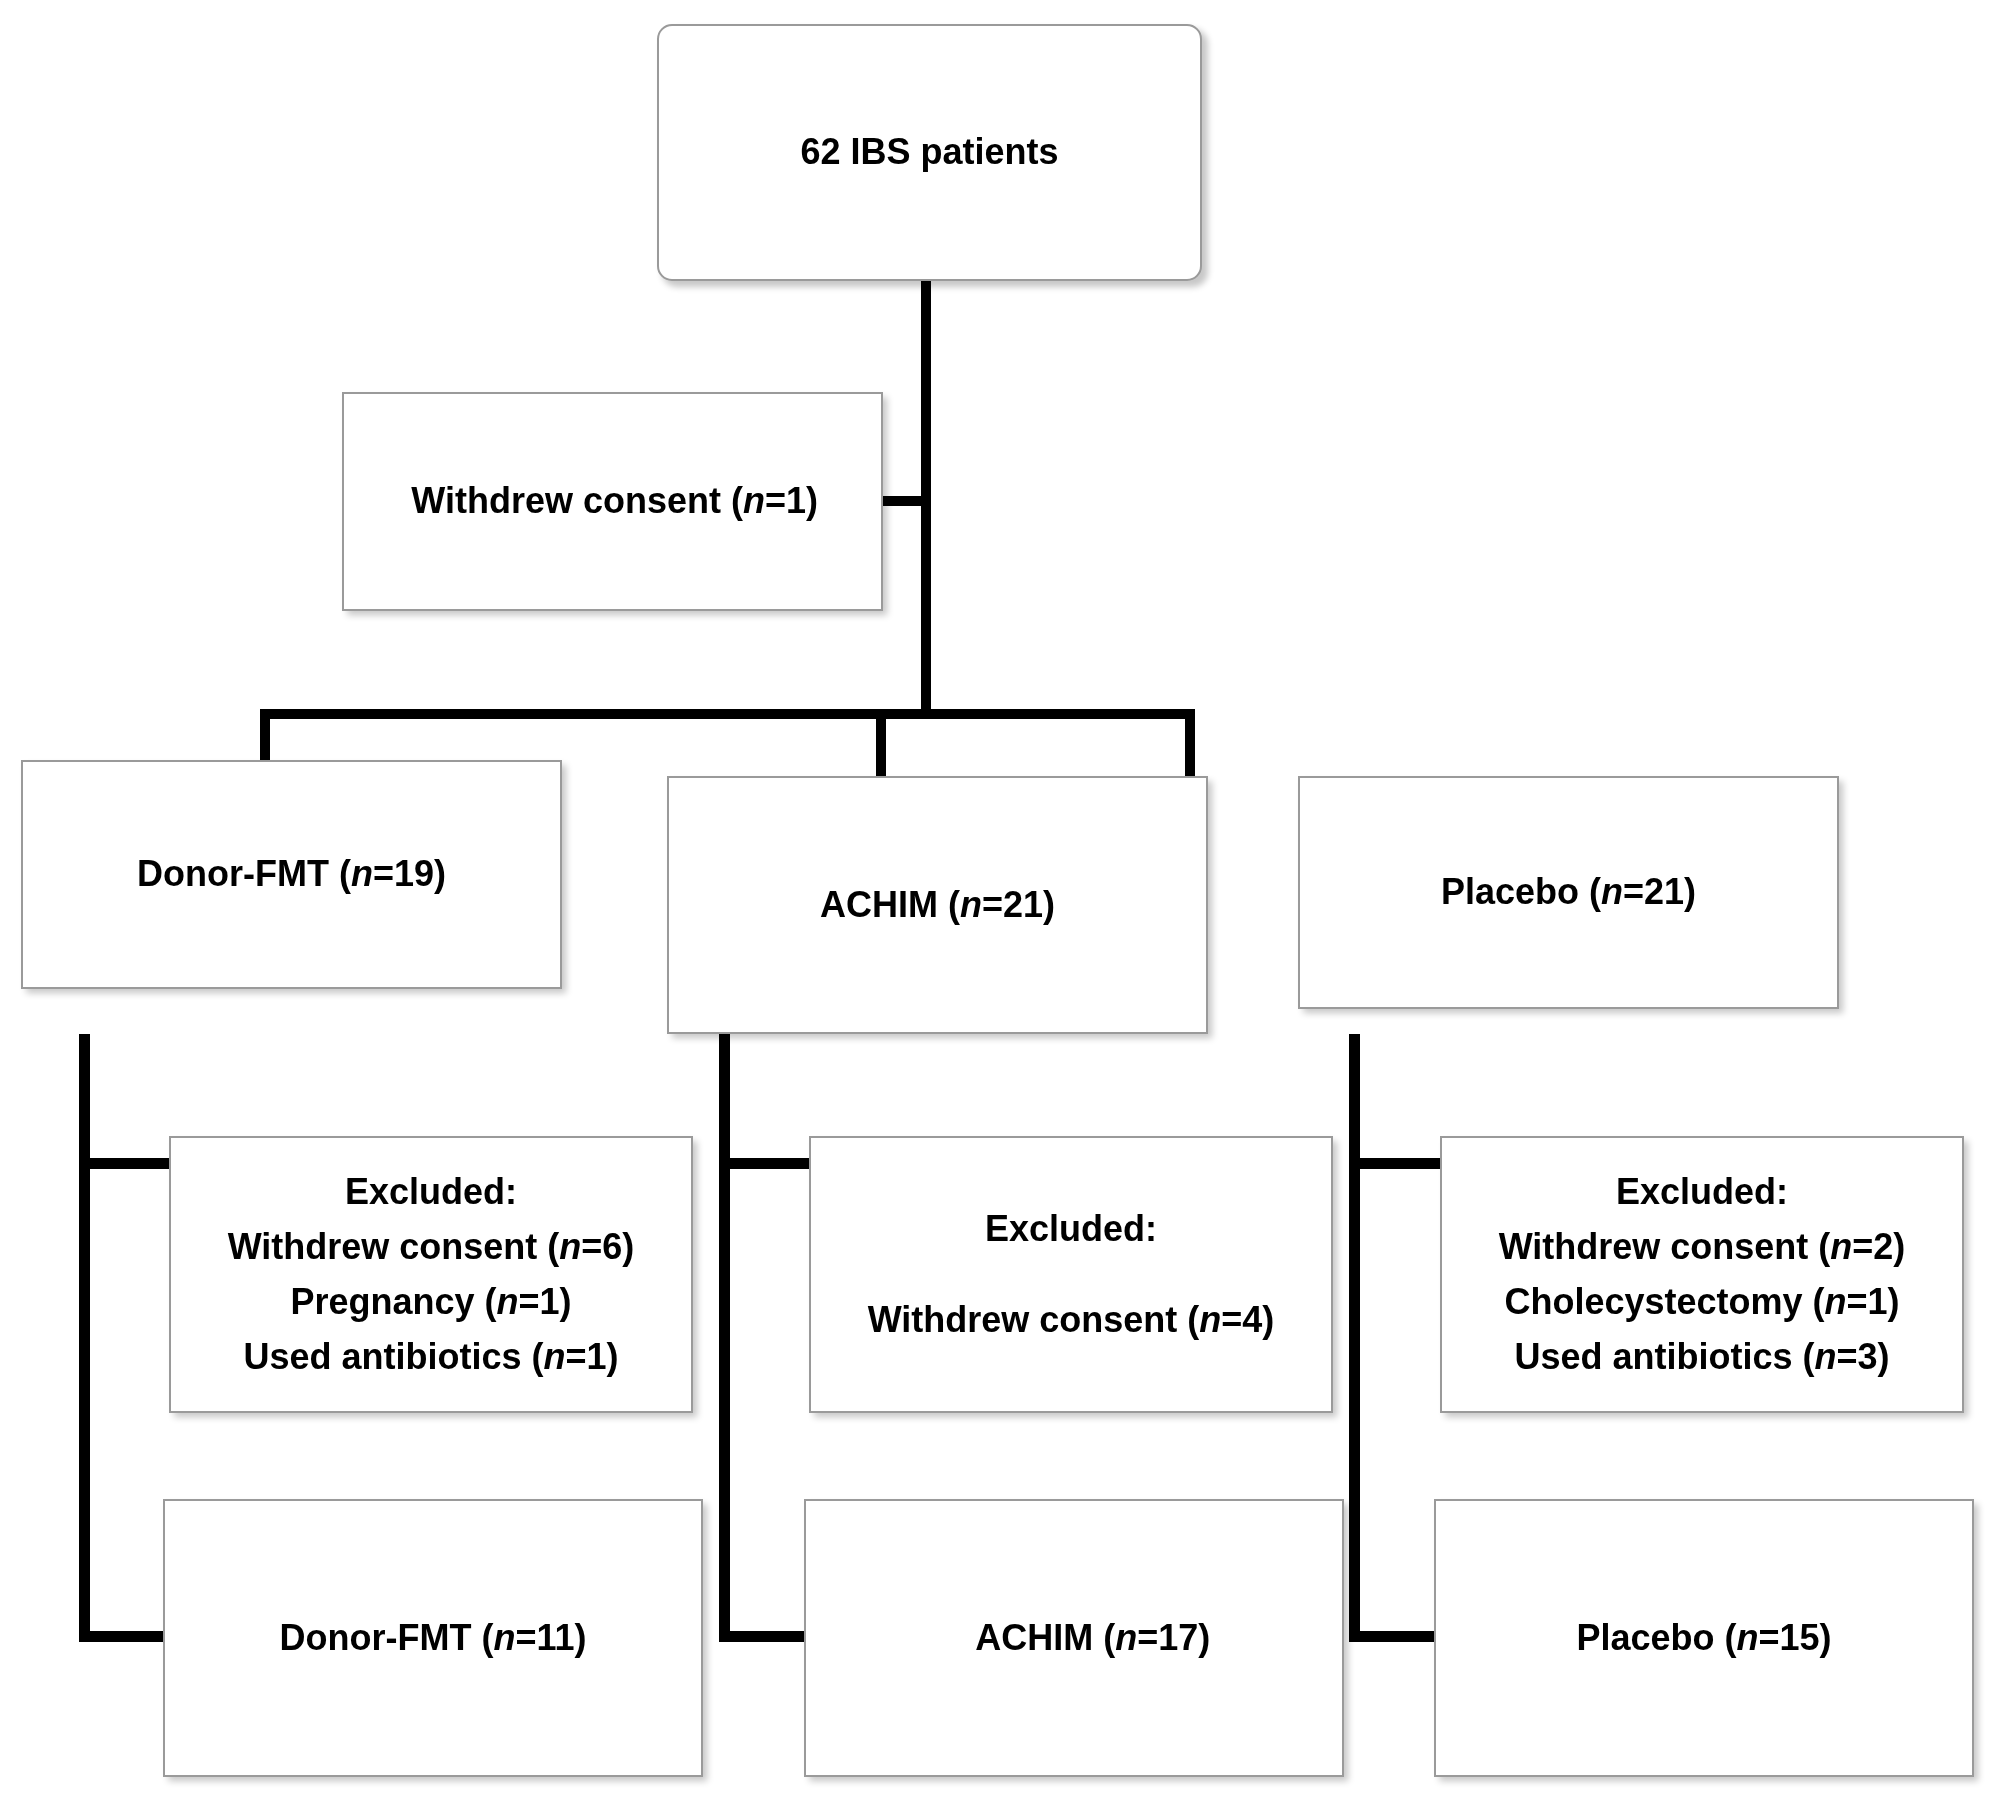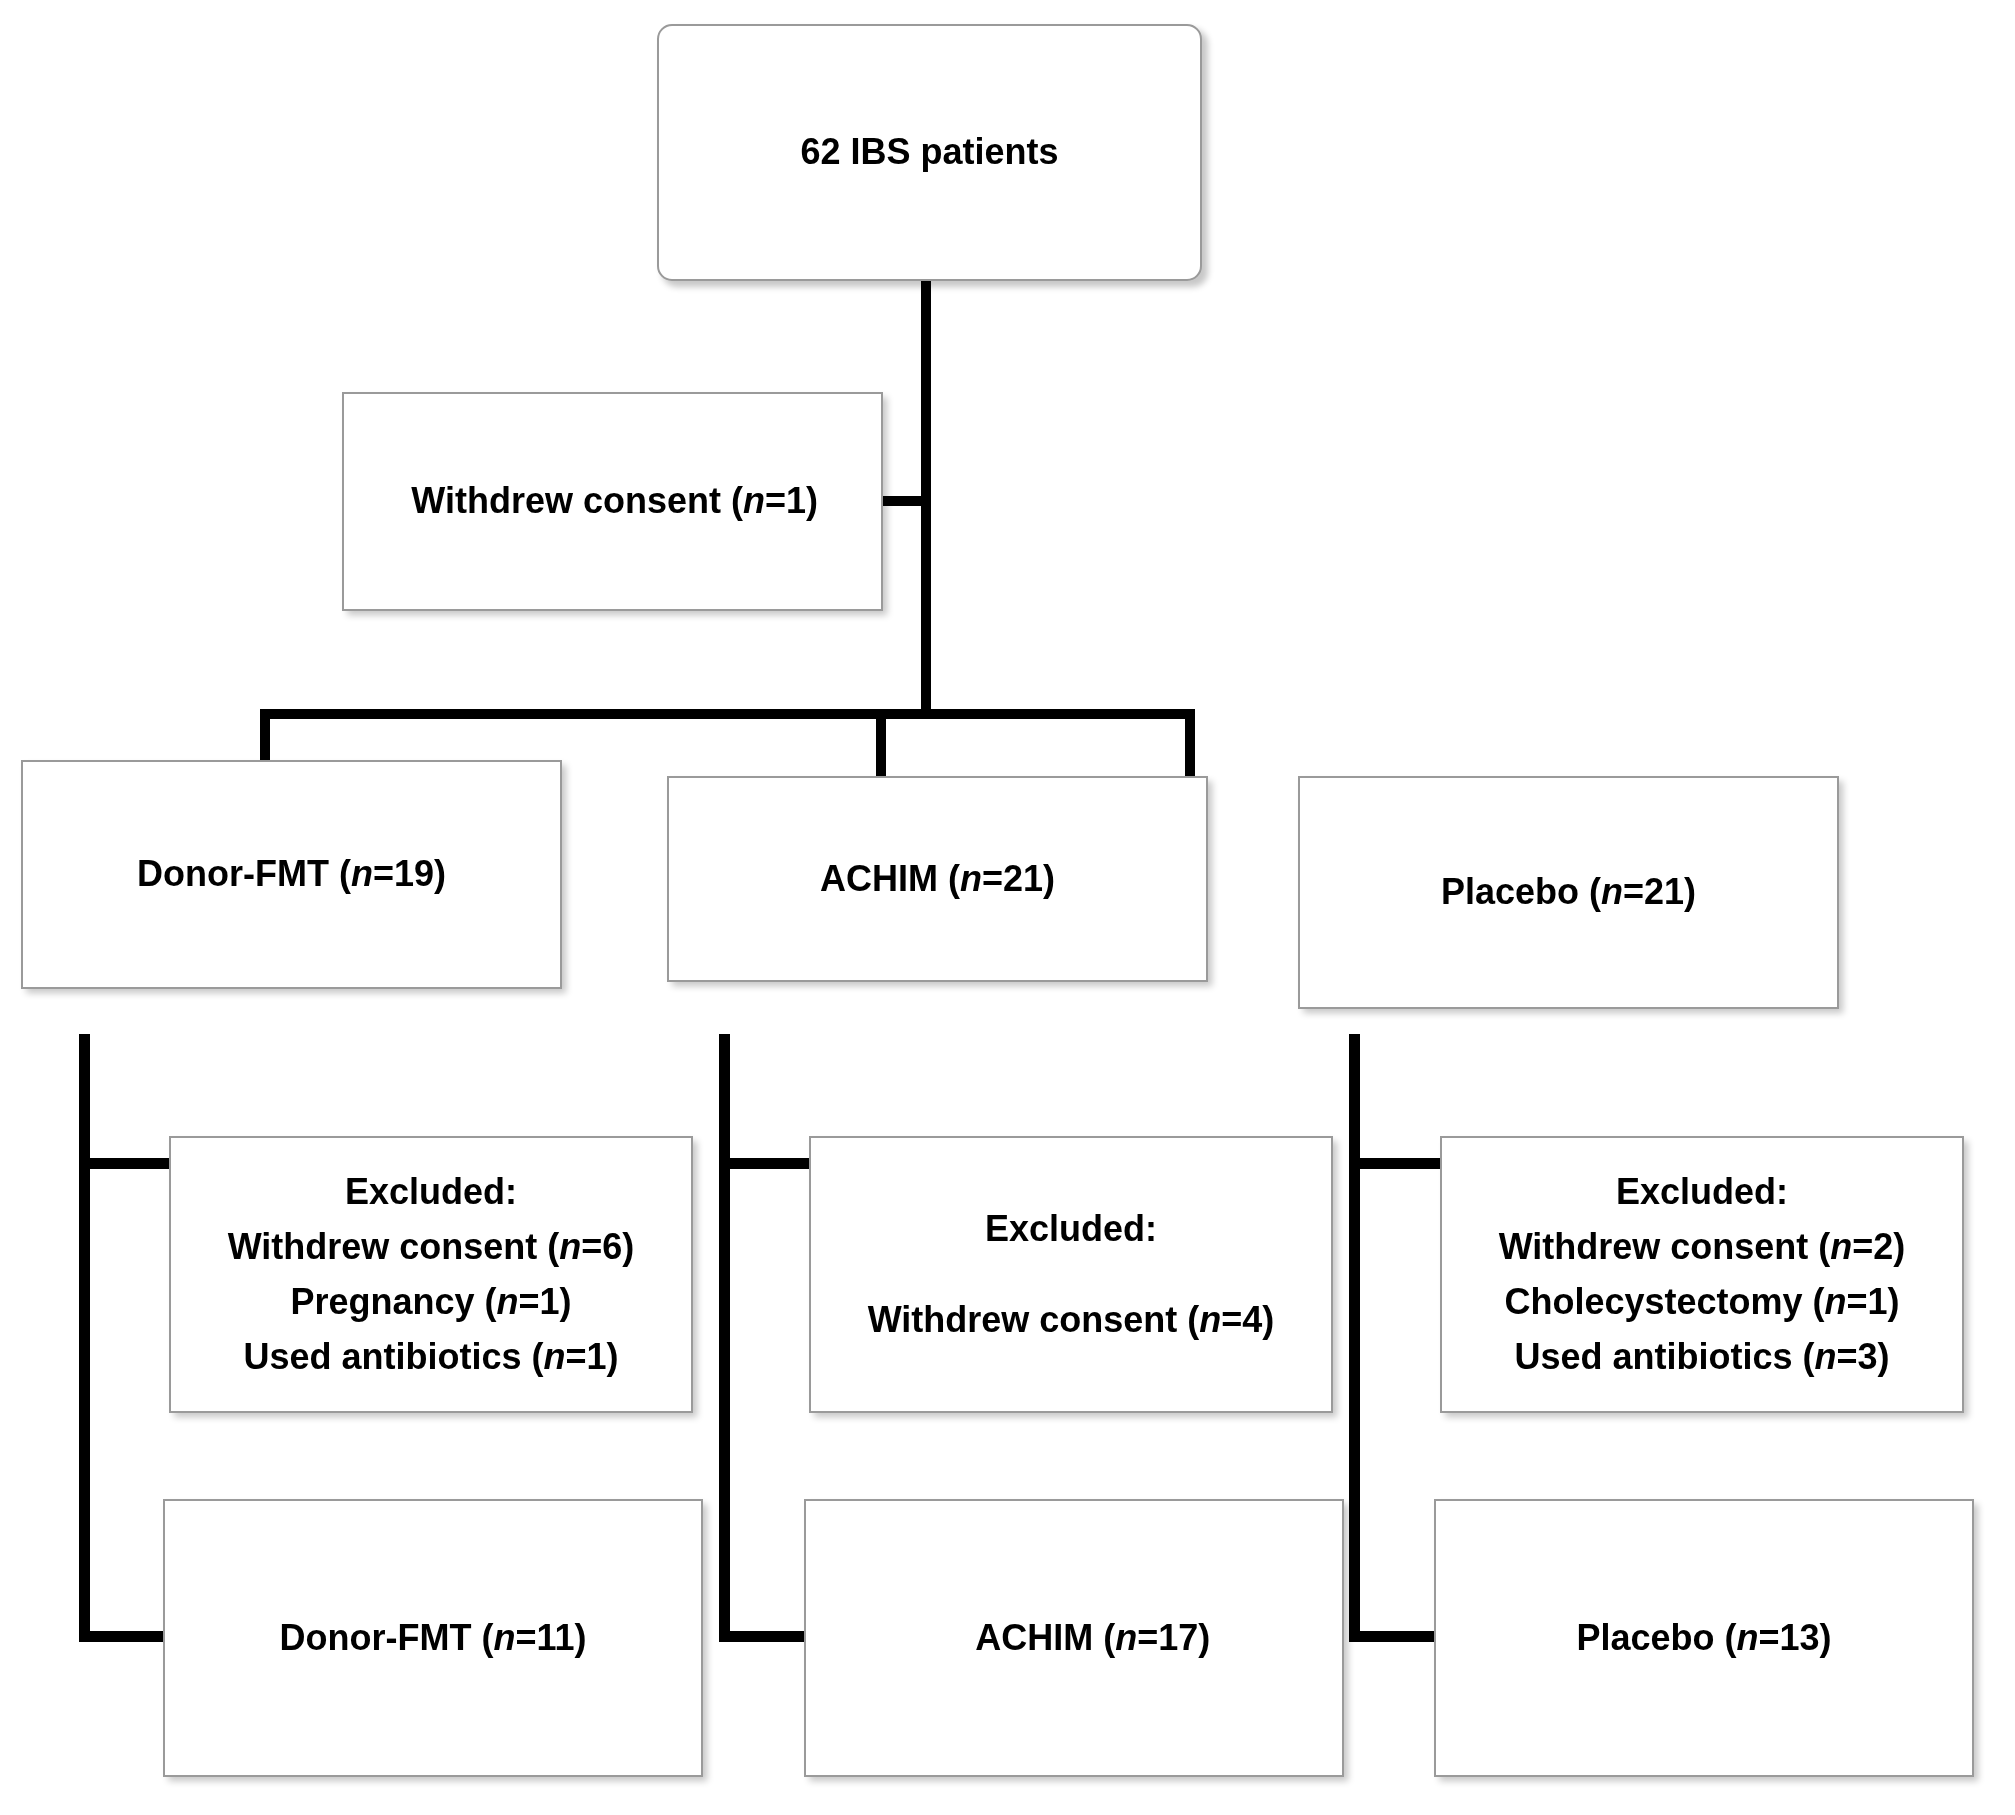--- a/index.html
+++ b/index.html
@@ -87,21 +87,21 @@
   </div>
 
   <div class="node" style="left:342px; top:392px; width:541px; height:219px;padding-left:15px;">
     <span class="line"><span>Withdrew consent (</span><em>n</em><span>=1)</span></span>
   </div>
 
   <div class="node" style="left:21px; top:760px; width:541px; height:229px;">
     <span class="line"><span>Donor-FMT (</span><em>n</em><span>=19)</span></span>
   </div>
 
-  <div class="node" style="left:667px; top:776px; width:541px; height:206px;">
+  <div class="node" style="left:667px; top:776px; width:541px; height:258px;">
     <span class="line"><span>ACHIM (</span><em>n</em><span>=21)</span></span>
   </div>
 
   <div class="node" style="left:1298px; top:776px; width:541px; height:233px;">
     <span class="line"><span>Placebo (</span><em>n</em><span>=21)</span></span>
   </div>
 
   <div class="node multiline" style="left:169px; top:1136px; width:524px; height:277px;">
     <span class="line">Excluded:</span>
     <span class="line"><span>Withdrew consent (</span><em>n</em><span>=6)</span></span>
@@ -124,17 +124,17 @@
 
   <div class="node" style="left:163px; top:1499px; width:540px; height:278px;">
     <span class="line"><span>Donor-FMT (</span><em>n</em><span>=11)</span></span>
   </div>
 
   <div class="node" style="left:804px; top:1499px; width:540px; height:278px;padding-left:48px;">
     <span class="line"><span>ACHIM (</span><em>n</em><span>=17)</span></span>
   </div>
 
   <div class="node" style="left:1434px; top:1499px; width:540px; height:278px;">
-    <span class="line"><span>Placebo (</span><em>n</em><span>=13)</span></span>
+    <span class="line"><span>Placebo (</span><em>n</em><span>=15)</span></span>
   </div>
 
 </div>
 
 
 </body></html>

